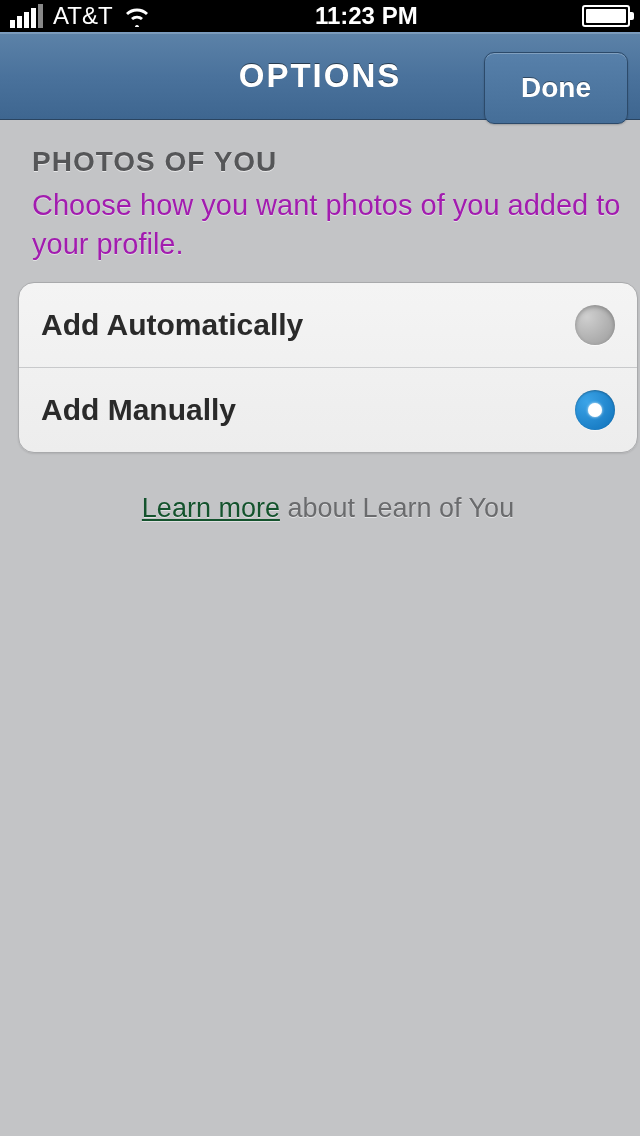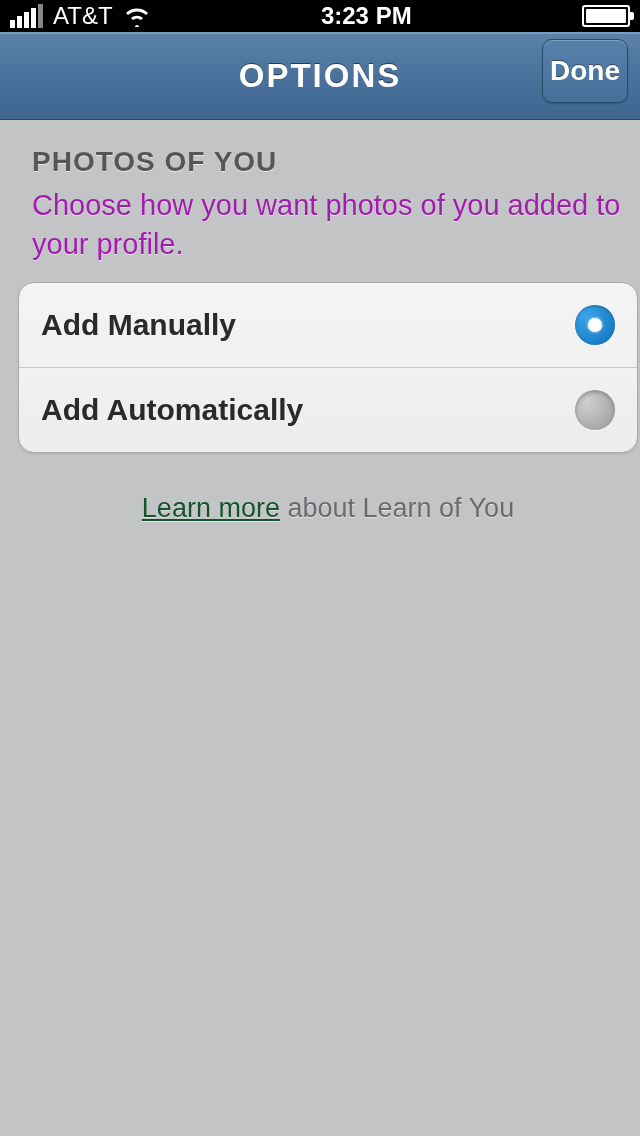--- a/index.html
+++ b/index.html
@@ -91,23 +91,23 @@
     .navbar-title {
       color: #fff;
       font-size: 33px;
       font-weight: 700;
       letter-spacing: 2px;
       text-shadow: 0 -1px 0 rgba(0,0,0,0.5);
     }
     .done-btn {
       position: absolute;
       right: 12px;
-      top: 6px;
-      height: 64px;
-      padding: 0 7px;
+      top: 19px;
+      height: 72px;
+      padding: 0 36px;
       background: linear-gradient(to bottom, #5780aa 0%, #456e98 100%);
       border: 1px solid #2c4a6a;
       border-radius: 10px;
       color: #fff;
       font-size: 28px;
       font-weight: 600;
       text-shadow: 0 -1px 0 rgba(0,0,0,0.4);
       box-shadow: inset 0 1px 0 rgba(255,255,255,0.25), 0 1px 2px rgba(0,0,0,0.2);
       display: flex;
       align-items: center;
@@ -202,44 +202,44 @@
         <span></span>
         <span></span>
     </div>
     <span>AT&amp;T</span>
     <span class="wifi-icon">
       <svg width="28" height="22" viewBox="0 0 28 22">
         <path d="M14 20 a2 2 0 1 0 0.001 0 M8 13 a9 9 0 0 1 12 0 l-2 2 a6 6 0 0 0 -8 0 z M3 8 a16 16 0 0 1 22 0 l-2 2 a13 13 0 0 0 -18 0 z" fill="#fff"></path>
       </svg>
     </span>
   </div>
-  <div class="status-center">3:23 PM</div>
+  <div class="status-center">11:23 PM</div>
   <div class="status-right">
     <div class="battery">
       <div class="battery-fill"></div>
     </div>
   </div>
 </div>
 
 <div class="navbar">
   <div class="navbar-title">OPTIONS</div>
   <div class="done-btn">Done</div>
 </div>
 
 <div class="content">
   <div class="section-title">PHOTOS OF YOU</div>
   <div class="section-subtitle">Choose how you want photos of you added to your profile.</div>
 
   <div class="option-group">
     <div class="option-row">
+      <span class="option-label">Add Automatically</span>
+      <span class="radio radio-unselected"></span>
+    </div>
+    <div class="option-row">
       <span class="option-label">Add Manually</span>
       <span class="radio radio-selected"></span>
     </div>
-    <div class="option-row">
-      <span class="option-label">Add Automatically</span>
-      <span class="radio radio-unselected"></span>
-    </div>
   </div>
 
   <div class="learn-more">
     <span class="learn-more-link">Learn more</span><span> about Learn of You</span>
   </div>
 </div>
 
 </body></html>

